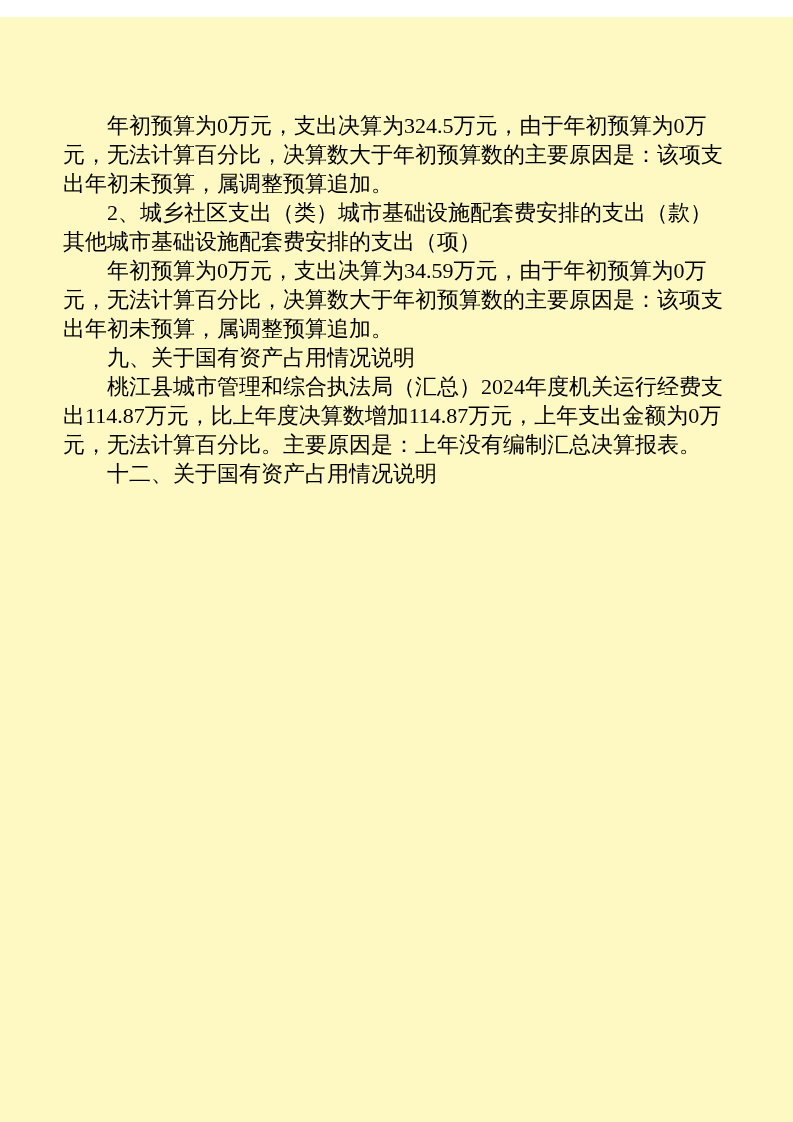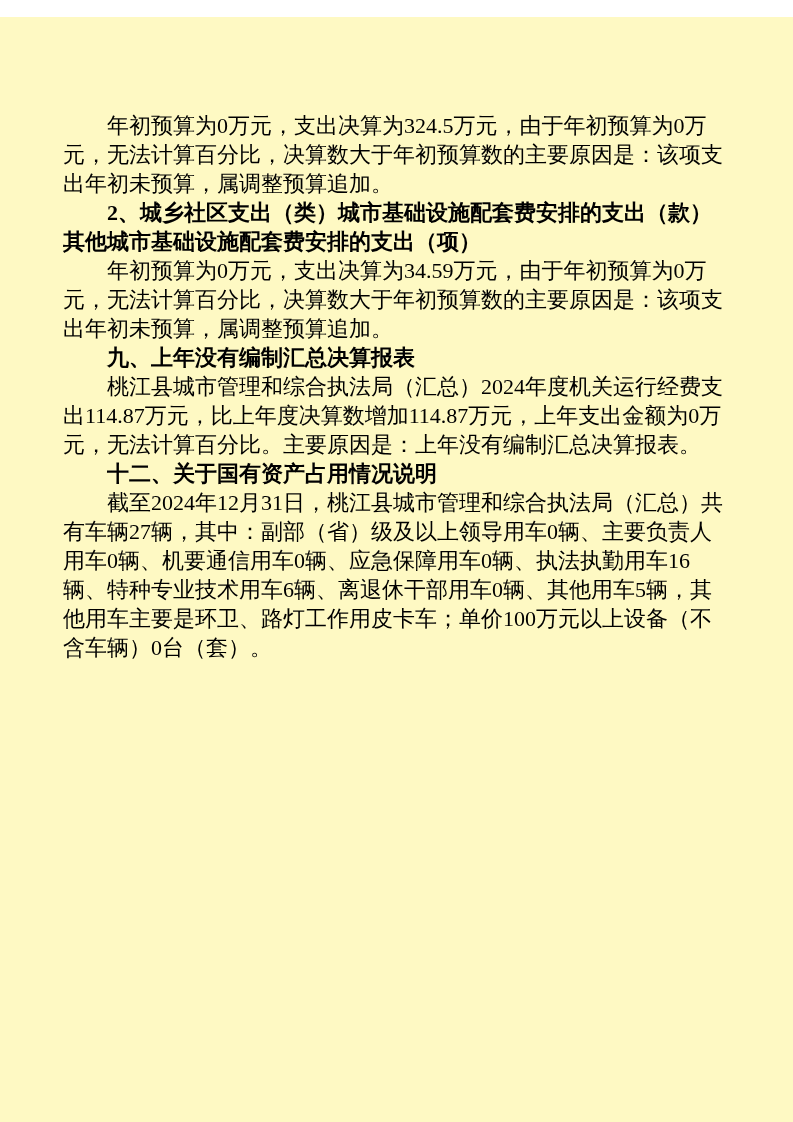--- a/index.html
+++ b/index.html
@@ -23,29 +23,28 @@
   }
   .doc-body p {
     margin: 0;
     padding: 0;
     text-indent: 2em;
     text-align: left;
     white-space: pre-wrap;
     word-break: normal;
   }
   .doc-body p.heading {
-    font-weight: 700;
+    font-weight: 400;
   }
 </style>
 </head>
 <body>
 
 <div class="page">
   <div class="doc-body">
     <p class="para">年初预算为0万元，支出决算为324.5万元，由于年初预算为0万元，无法计算百分比，决算数大于年初预算数的主要原因是：该项支出年初未预算，属调整预算追加。</p>
     <p class="heading">2、城乡社区支出（类）城市基础设施配套费安排的支出（款）其他城市基础设施配套费安排的支出（项）</p>
     <p class="para">年初预算为0万元，支出决算为34.59万元，由于年初预算为0万元，无法计算百分比，决算数大于年初预算数的主要原因是：该项支出年初未预算，属调整预算追加。</p>
-    <p class="heading">九、上年没有编制汇总决算报表</p>
+    <p class="heading">九、关于国有资产占用情况说明</p>
     <p class="para">桃江县城市管理和综合执法局（汇总）2024年度机关运行经费支出114.87万元，比上年度决算数增加114.87万元，上年支出金额为0万元，无法计算百分比。主要原因是：上年没有编制汇总决算报表。</p>
     <p class="heading">十二、关于国有资产占用情况说明</p>
-    <p class="para">截至2024年12月31日，桃江县城市管理和综合执法局（汇总）共有车辆27辆，其中：副部（省）级及以上领导用车0辆、主要负责人用车0辆、机要通信用车0辆、应急保障用车0辆、执法执勤用车16辆、特种专业技术用车6辆、离退休干部用车0辆、其他用车5辆，其他用车主要是环卫、路灯工作用皮卡车；单价100万元以上设备（不含车辆）0台（套）。</p>
   </div>
 </div>
 
 </body></html>

